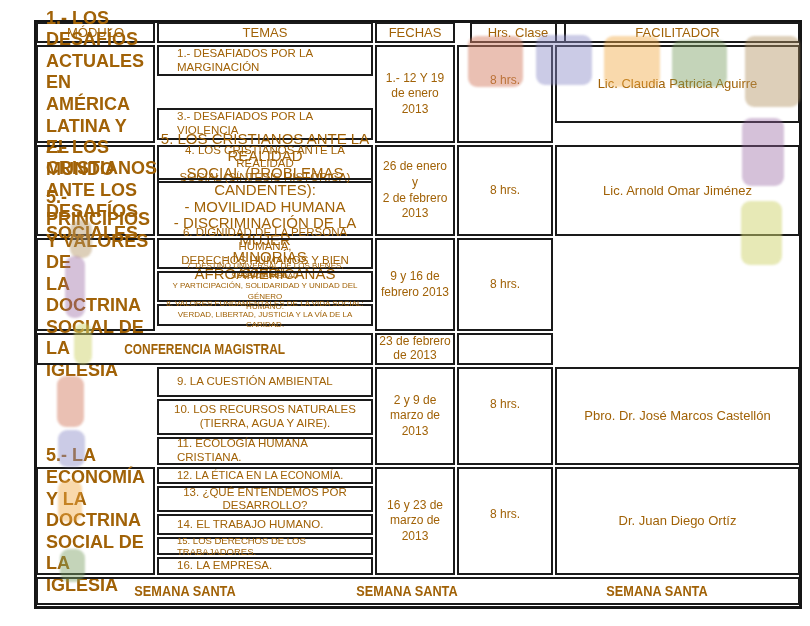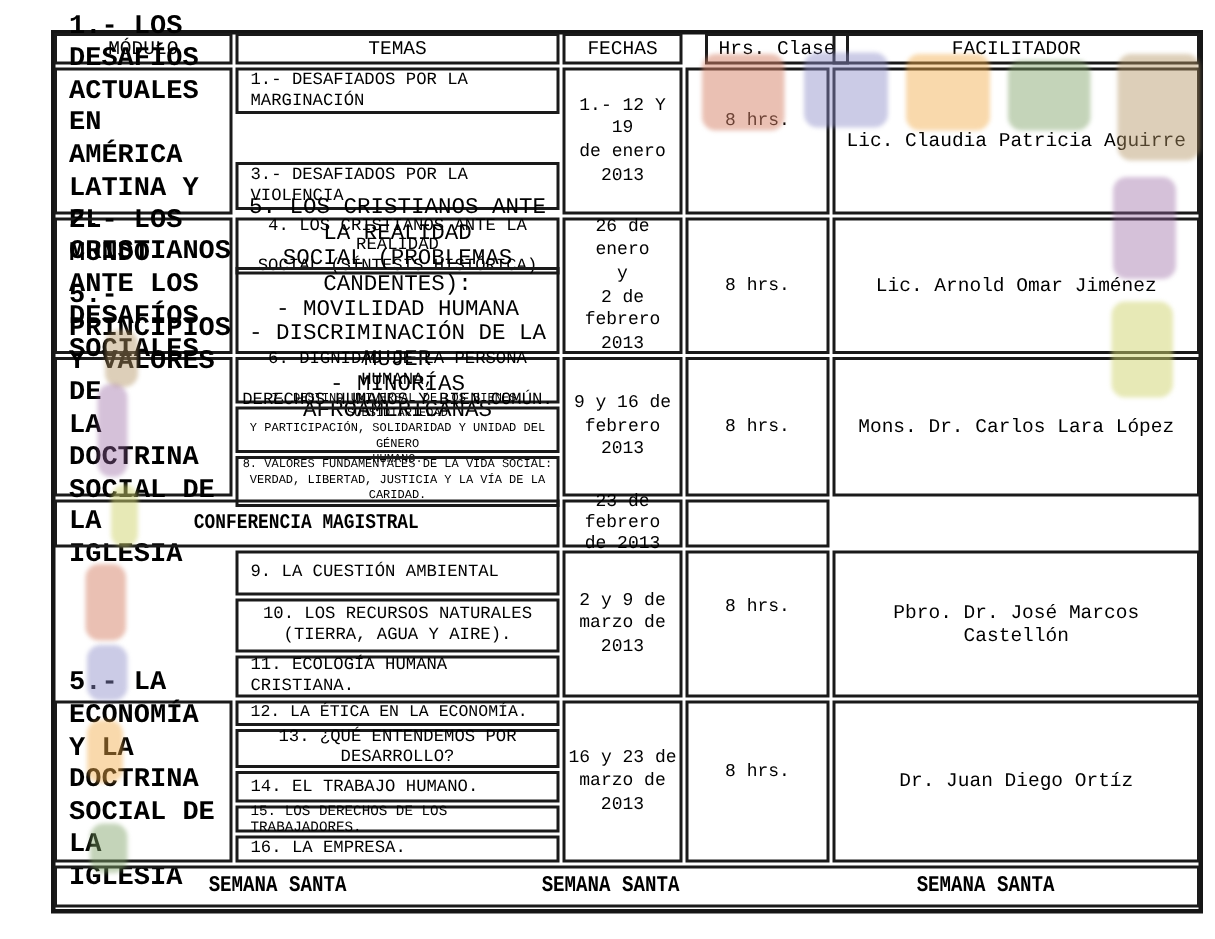--- a/index.html
+++ b/index.html
@@ -1,21 +1,21 @@
 <!DOCTYPE html>
 <html><head>
 <meta charset="utf-8">
 <style>
   html,body{margin:0;padding:0;background:#ffffff;}
   .page{position:relative;width:810px;height:626px;background:#ffffff;overflow:hidden;
-        font-family:Liberation Mono, monospace;color:#000000;}
+        font-family:Liberation Sans, sans-serif;color:#a16207;}
   .outer{position:absolute;box-sizing:border-box;border:3px solid #151515;}
   .cell{position:absolute;box-sizing:border-box;border:2px solid #1a1a1a;background:transparent;
         display:flex;align-items:center;justify-content:center;text-align:center;line-height:1.18;}
-  .left{justify-content:flex-start;text-align:left;padding-left:8px;padding-right:2px;}
+  .left{justify-content:flex-start;text-align:left;padding-left:18px;padding-right:2px;}
   .pre{white-space:pre-line;}
   .hd{font-size:13px;}
   .mod{font-size:18px;font-weight:bold;line-height:1.2;padding-left:8px;}
   .tema{font-size:11.5px;}
   .t5{font-size:15px;line-height:1.13;}
   .t-sm{font-size:8px;line-height:1.3;}
   .t-m{font-size:9.5px;}
   .fecha{font-size:12px;line-height:1.3;}
   .hrs{font-size:12px;}
   .va-top{align-items:flex-start;padding-top:26px;}
@@ -47,21 +47,21 @@
 ACTUALES EN
 AMÉRICA
 LATINA Y EL
 MUNDO</div>
   <div class="cell tema left" style="left:157px;top:45px;width:216px;height:31px">1.- DESAFIADOS POR LA MARGINACIÓN</div>
   <div class="cell tema left" style="left:157px;top:108px;width:216px;height:32px">3.- DESAFIADOS POR LA VIOLENCIA</div>
   <div class="cell fecha pre" style="left:375px;top:45px;width:80px;height:98px">1.- 12 Y 19
 de enero
 2013</div>
   <div class="cell hrs va-top" style="left:457px;top:45px;width:96px;height:98px">8 hrs.</div>
-  <div class="cell fac" style="left:555px;top:45px;width:245px;height:98px">Lic. Claudia Patricia Aguirre</div>
+  <div class="cell fac" style="left:555px;top:45px;width:245px;height:78px">Lic. Claudia Patricia Aguirre</div>
 
   <div class="cell mod left pre" style="left:36px;top:145px;width:119px;height:91px">2.- LOS
 CRISTIANOS
 ANTE LOS
 DESAFÍOS
 SOCIALES</div>
   <div class="cell tema pre" style="left:157px;top:145px;width:216px;height:38px">4. LOS CRISTIANOS ANTE LA REALIDAD
 SOCIAL (SÍNTESIS HISTÓRICA)</div>
   <div class="cell t5 pre" style="left:157px;top:178px;width:216px;height:58px">5. LOS CRISTIANOS ANTE LA REALIDAD
 SOCIAL (PROBLEMAS CANDENTES):
@@ -78,26 +78,25 @@
   <div class="cell mod left pre" style="left:36px;top:238px;width:119px;height:93px">5.- PRINCIPIOS
 Y VALORES DE
 LA DOCTRINA
 SOCIAL DE LA
 IGLESIA</div>
   <div class="cell tema pre" style="left:157px;top:238px;width:216px;height:31px">6. DIGNIDAD DE LA PERSONA HUMANA,
 DERECHOS HUMANOS Y BIEN COMÚN.</div>
   <div class="cell t-sm pre" style="left:157px;top:271px;width:216px;height:31px">7. DESTINO UNIVERSAL DE LOS BIENES, SUBSIDIARIEDAD
 Y PARTICIPACIÓN, SOLIDARIDAD Y UNIDAD DEL GÉNERO
 HUMANO.</div>
-  <div class="cell t-sm pre" style="left:157px;top:304px;width:216px;height:34px">8. VALORES FUNDAMENTALES DE LA VIDA SOCIAL:
+  <div class="cell t-sm pre" style="left:157px;top:304px;width:216px;height:22px">8. VALORES FUNDAMENTALES DE LA VIDA SOCIAL:
 VERDAD, LIBERTAD, JUSTICIA Y LA VÍA DE LA CARIDAD.</div>
   <div class="cell fecha pre" style="left:375px;top:238px;width:80px;height:93px">9 y 16 de
 febrero 2013</div>
   <div class="cell hrs" style="left:457px;top:238px;width:96px;height:93px">8 hrs.</div>
-  <div class="cell fac" style="left:555px;top:238px;width:245px;height:93px">Mons. Dr. Carlos Lara López</div>
 
   <div class="cell conf-title cond" style="left:36px;top:333px;width:337px;height:32px">
     <span>CONFERENCIA MAGISTRAL</span>
   </div>
   <div class="cell fecha pre" style="left:375px;top:333px;width:80px;height:32px;line-height:1.15">23 de febrero
 de 2013</div>
   <div class="cell hrs" style="left:457px;top:333px;width:96px;height:32px"></div>
 
   <div class="cell tema left" style="left:157px;top:367px;width:216px;height:30px">9. LA CUESTIÓN AMBIENTAL</div>
   <div class="cell tema pre" style="left:157px;top:399px;width:216px;height:36px">10. LOS RECURSOS NATURALES

